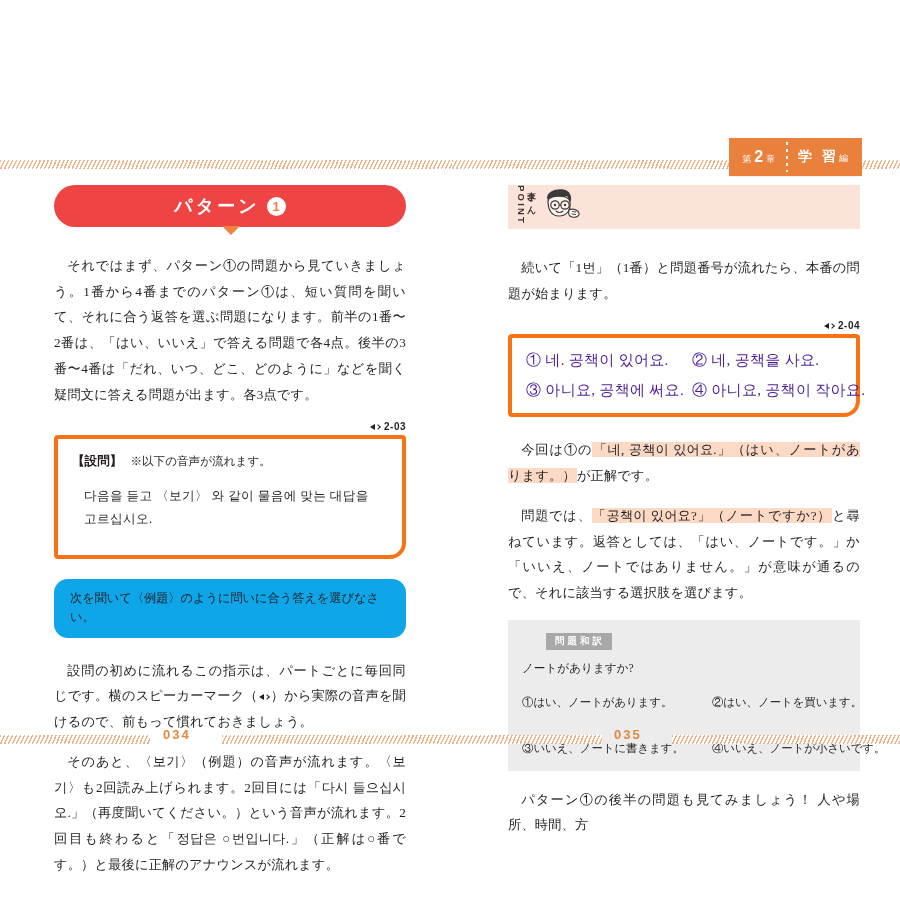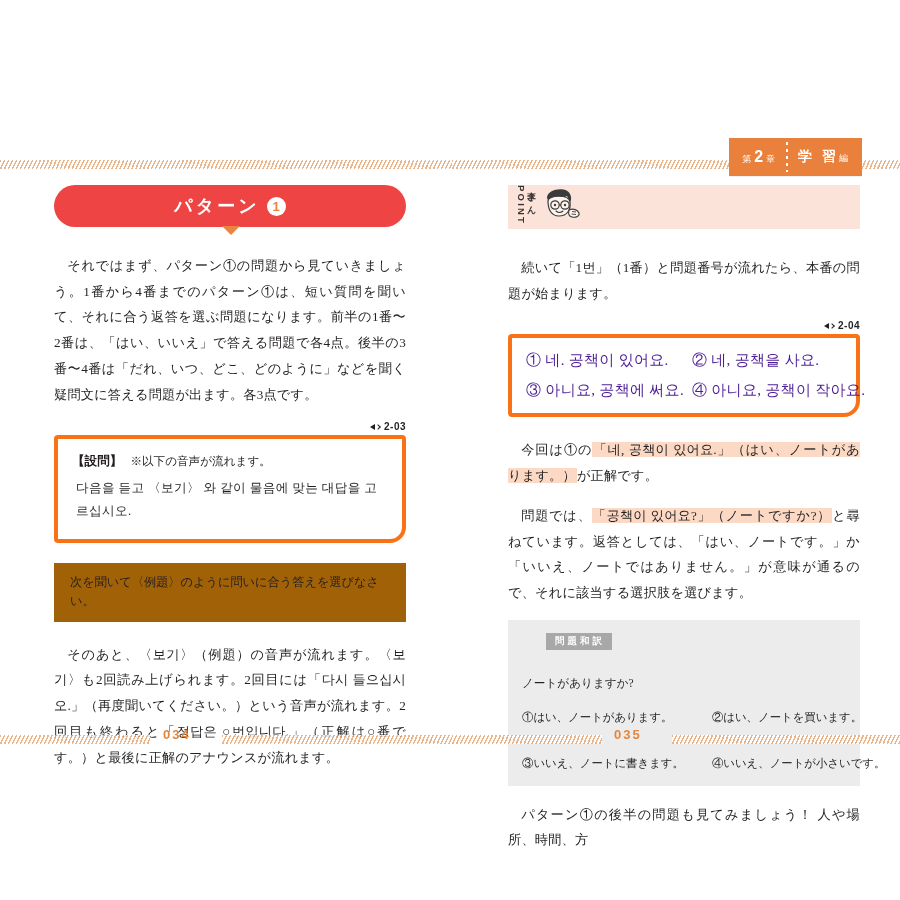--- a/index.html
+++ b/index.html
@@ -177,47 +177,48 @@
     line-height: 1.8;
     color: #231f20;
     margin: 0 0 2px 0;
     font-weight: 600;
   }
   .qbox .ja .mark { font-weight: 400; font-size: 11.6px; margin-left: 8px; }
   .qbox .ko {
     font-size: 12.6px;
     line-height: 1.8;
     color: #231f20;
-    margin: 4px;
+    margin: 12px;
     letter-spacing: .4px;
   }
 
   
   .choices {
     display: grid;
     grid-template-columns: 1fr 1fr;
     row-gap: 7px;
     column-gap: 8px;
   }
   .choices .ch {
     font-size: 15px;
     line-height: 1.5;
     color: #4c1d95;
     letter-spacing: .3px;
     white-space: nowrap;
   }
 
   
   .gray-strip {
-    background: #a16207;
+    background: #0ea5e9;
     padding: 10px 16px;
     margin-bottom: 20px;
     font-size: 12.2px;
     line-height: 1.6;
     color: #231f20;
+    border-radius: 14px;
   }
 
   
   .point-callout {
     position: relative;
     display: flex;
     align-items: stretch;
     background: #fbe3da;
     margin-bottom: 26px;
   }
@@ -290,21 +291,21 @@
     font-weight: 700;
     letter-spacing: 3px;
     padding: 2px 7px 2px 9px;
     margin-bottom: 9px;
     margin-left: 24px;
   }
   .trans-q {
     font-size: 11.6px;
     line-height: 1.6;
     color: #231f20;
-    margin: 16px 0 16px 0;
+    margin: 1px 0 16px 0;
   }
   .trans-grid {
     display: grid;
     grid-template-columns: 1fr 1fr;
     row-gap: 6px;
     column-gap: 6px;
     gap: 28px;
   }
   .trans-grid .tch {
     font-size: 11.4px;
@@ -353,20 +354,21 @@
 
     <div class="qbox">
       <p class="ja">
         <span>【設問】</span><span class="mark">※以下の音声が流れます。</span>
       </p>
       <p class="ko">다음을 듣고 〈보기〉 와 같이 물음에 맞는 대답을 고르십시오.</p>
     </div>
 
     <div class="gray-strip">次を聞いて〈例題〉のように問いに合う答えを選びなさい。</div>
 
+    <p class="body"><span>設問の初めに流れるこの指示は、パートごとに毎回同じです。横のスピーカーマーク（</span><span class="spk inline"></span><span>）から実際の音声を聞けるので、前もって慣れておきましょう。</span></p>
 
     <p class="body">そのあと、〈보기〉（例題）の音声が流れます。〈보기〉も2回読み上げられます。2回目には「다시 들으십시오.」（再度聞いてください。）という音声が流れます。2回目も終わると「정답은 ○번입니다.」（正解は○番です。）と最後に正解のアナウンスが流れます。</p>
 
   </div>
 
   <div class="col right">
 
     <div class="point-callout">
       <div class="point-left">
         <div class="point-vert">

